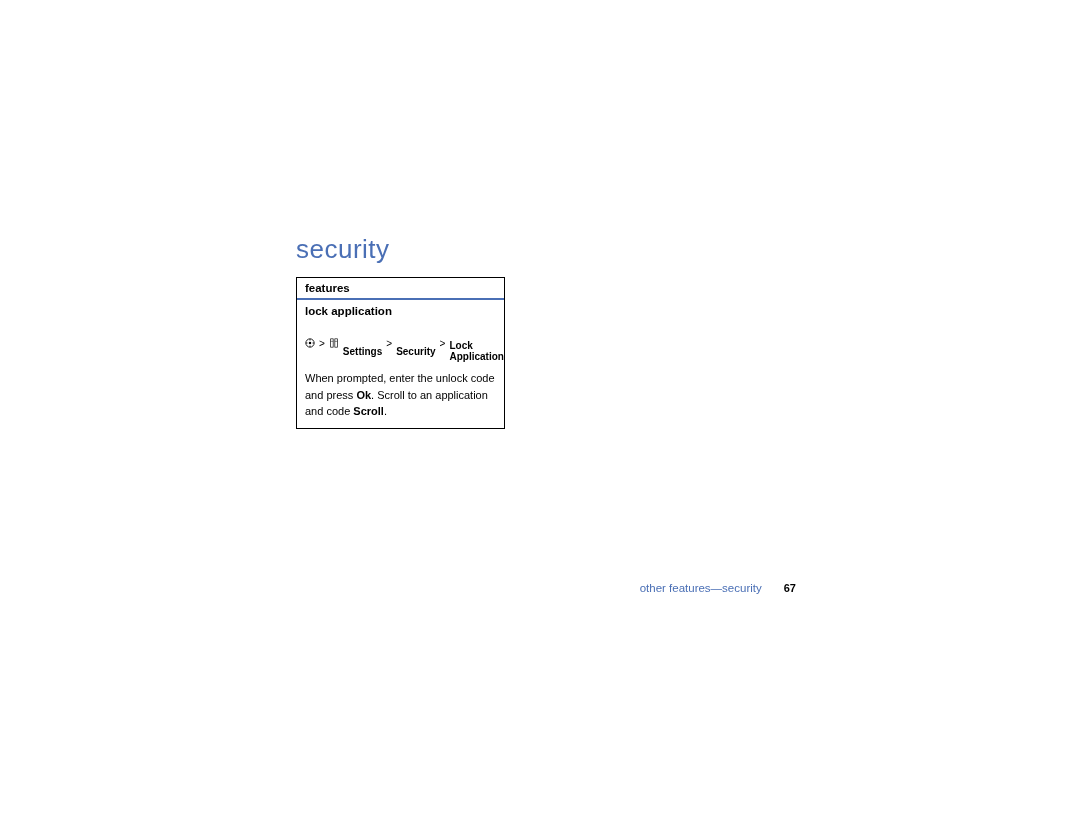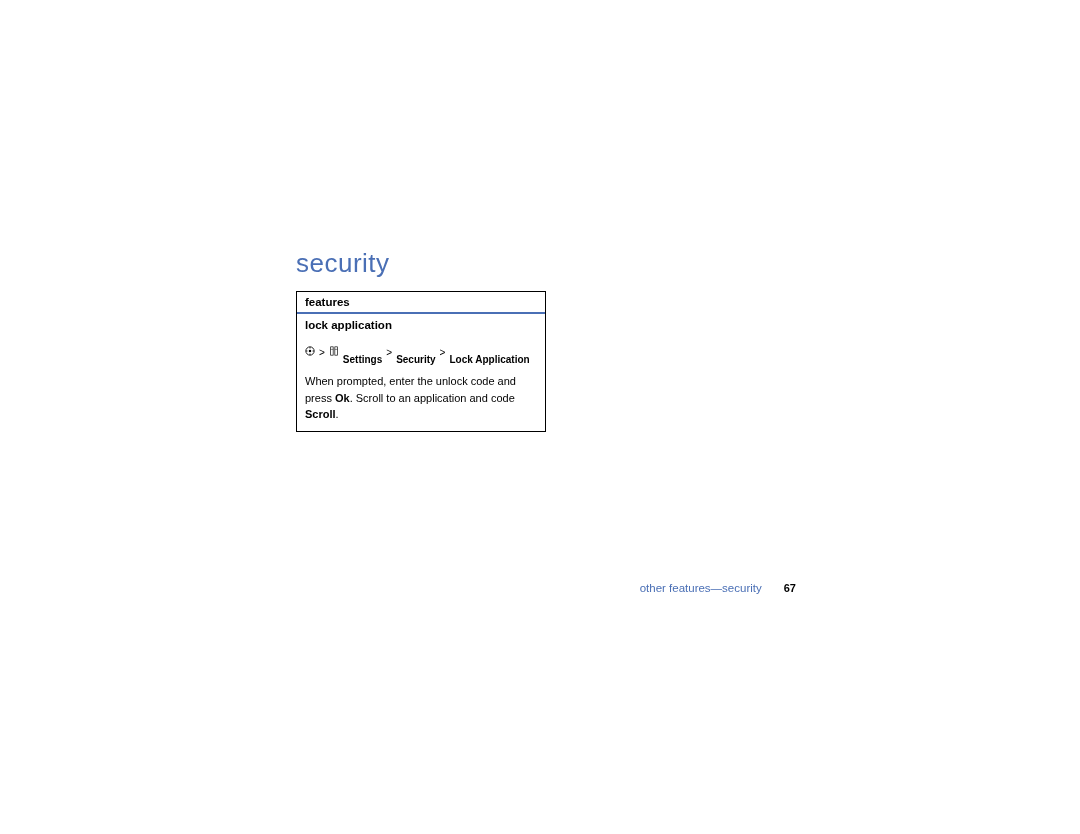--- a/index.html
+++ b/index.html
@@ -10,32 +10,32 @@
     body {
       width: 1080px;
       height: 834px;
       background: #ffffff;
       font-family: Arial, Helvetica, sans-serif;
       position: relative;
     }
     .content {
       position: absolute;
       left: 296px;
-      top: 248px;
+      top: 234px;
     }
     .section-title {
       font-size: 26px;
       font-weight: normal;
       color: #4a6fb5;
       margin-bottom: 12px;
       letter-spacing: 0.5px;
     }
     .feature-table {
       border: 1px solid #000;
-      width: 250px;
+      width: 209px;
       border-collapse: collapse;
     }
     .table-header {
       padding: 4px 8px;
       border-bottom: 2px solid #4a6fb5;
       font-weight: bold;
       font-size: 11.5px;
       color: #000;
     }
     .feature-name {

